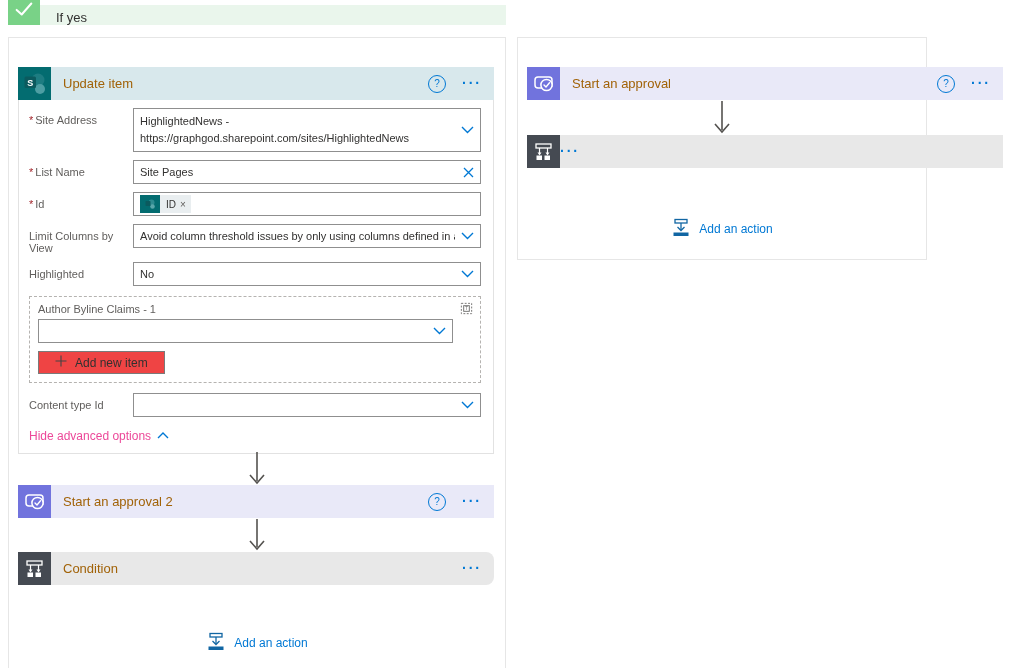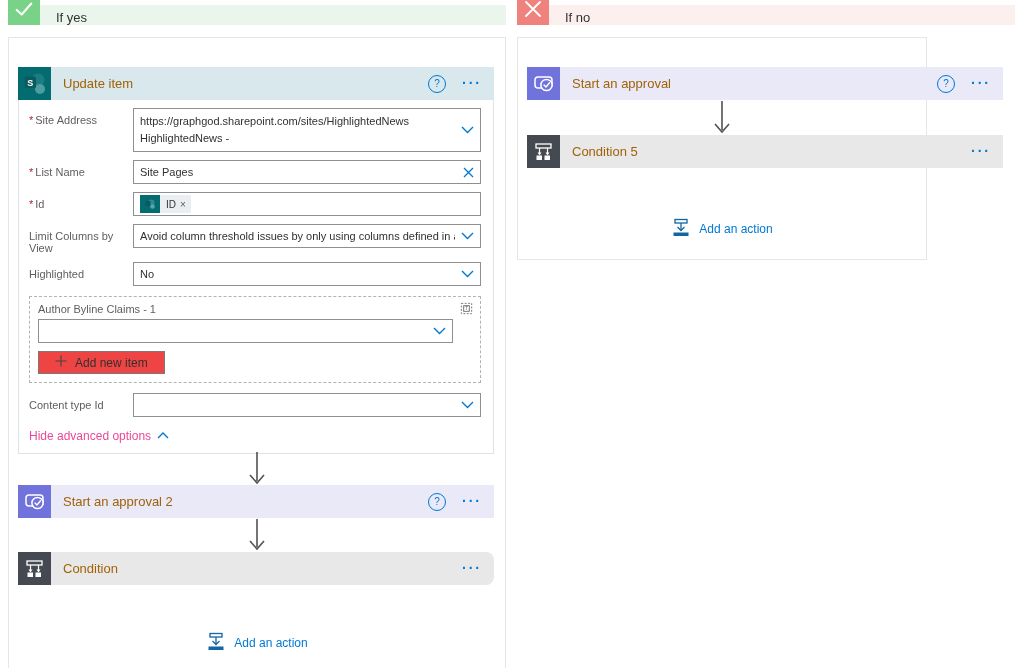--- a/index.html
+++ b/index.html
@@ -91,22 +91,22 @@
       <span class="card-menu">···</span>
     </div>
 
     <div class="form">
 
       <div class="frow">
         <div class="flabel"><span class="req">*</span><span>Site Address</span></div>
         <div class="fctl">
           <div class="inputbox multi">
             <div class="grow">
+              <div class="line2">HighlightedNews -</div>
               <div class="line2">https://graphgod.sharepoint.com/sites/HighlightedNews</div>
-              <div class="line2">HighlightedNews -</div>
             </div>
             <span class="chev">
               <svg width="13" height="8" viewBox="0 0 13 8">
                   <polyline points="1,1 6.5,6.5 12,1" fill="none" stroke="#0078d4" stroke-width="1.4"></polyline>
                 </svg>
             </span>
           </div>
         </div>
       </div>
 
@@ -271,28 +271,20 @@
           <rect x="4" y="1.5" width="12" height="3.5" fill="none" stroke="#1166a3" stroke-width="1.3"></rect>
           <line x1="10" y1="5" x2="10" y2="12" stroke="#1166a3" stroke-width="1.3"></line>
           <polyline points="6.5,9 10,12.5 13.5,9" fill="none" stroke="#1166a3" stroke-width="1.3"></polyline>
           <rect x="2.5" y="14.5" width="15" height="3.5" fill="#1166a3"></rect>
         </svg>
       </span>
       <span>Add an action</span>
     </div>
   </div>
 
-  <div class="branch-header no">
-    <div class="branch-icon no">
-      <svg width="18" height="18" viewBox="0 0 18 18">
-          <path d="M2,2 L16,16 M16,2 L2,16" stroke="#ffffff" stroke-width="1.8" stroke-linecap="round"></path>
-        </svg>
-    </div>
-    <span class="branch-label">If no</span>
-  </div>
 
   <div class="panel no">
 
     <div class="action-card hdr-ap" style="top:29px;">
       <div class="card-icon icon-ap">
         <svg width="33" height="33" viewBox="0 0 33 33">
           <rect x="8" y="10" width="17" height="11" rx="3" fill="none" stroke="#ffffff" stroke-width="1.5"></rect>
           <circle cx="19.5" cy="18" r="5.6" fill="#7173dd" stroke="#ffffff" stroke-width="1.5"></circle>
           <polyline points="17,18 19,20 22.5,15.8" fill="none" stroke="#ffffff" stroke-width="1.4" stroke-linecap="round" stroke-linejoin="round"></polyline>
         </svg>
@@ -314,21 +306,20 @@
         <svg width="33" height="33" viewBox="0 0 33 33">
           <rect x="9" y="9" width="15" height="4" fill="none" stroke="#ffffff" stroke-width="1.3"></rect>
           <line x1="12.5" y1="13" x2="12.5" y2="18.5" stroke="#ffffff" stroke-width="1.2"></line>
           <line x1="20.5" y1="13" x2="20.5" y2="18.5" stroke="#ffffff" stroke-width="1.2"></line>
           <polygon points="10.5,17.5 14.5,17.5 12.5,20.5" fill="#ffffff"></polygon>
           <polygon points="18.5,17.5 22.5,17.5 20.5,20.5" fill="#ffffff"></polygon>
           <rect x="9.5" y="20.5" width="5.5" height="4.5" fill="#ffffff"></rect>
           <rect x="17.5" y="20.5" width="5.5" height="4.5" fill="#ffffff"></rect>
         </svg>
       </div>
-      <span class="card-title">Condition 5</span>
       <span class="card-menu">···</span>
     </div>
 
     <div class="add-action" style="top:180px;">
       <span>
         <svg width="20" height="19" viewBox="0 0 20 19">
           <rect x="4" y="1.5" width="12" height="3.5" fill="none" stroke="#1166a3" stroke-width="1.3"></rect>
           <line x1="10" y1="5" x2="10" y2="12" stroke="#1166a3" stroke-width="1.3"></line>
           <polyline points="6.5,9 10,12.5 13.5,9" fill="none" stroke="#1166a3" stroke-width="1.3"></polyline>
           <rect x="2.5" y="14.5" width="15" height="3.5" fill="#1166a3"></rect>

